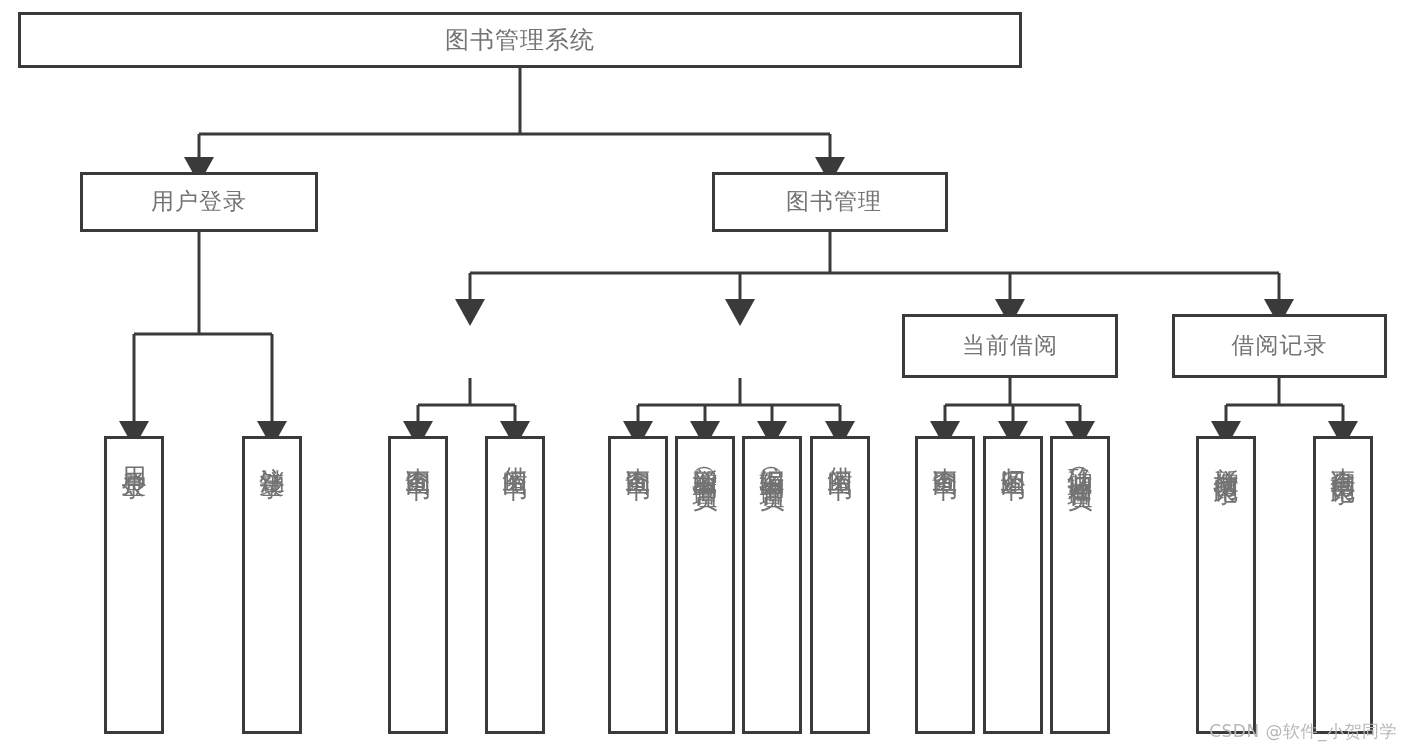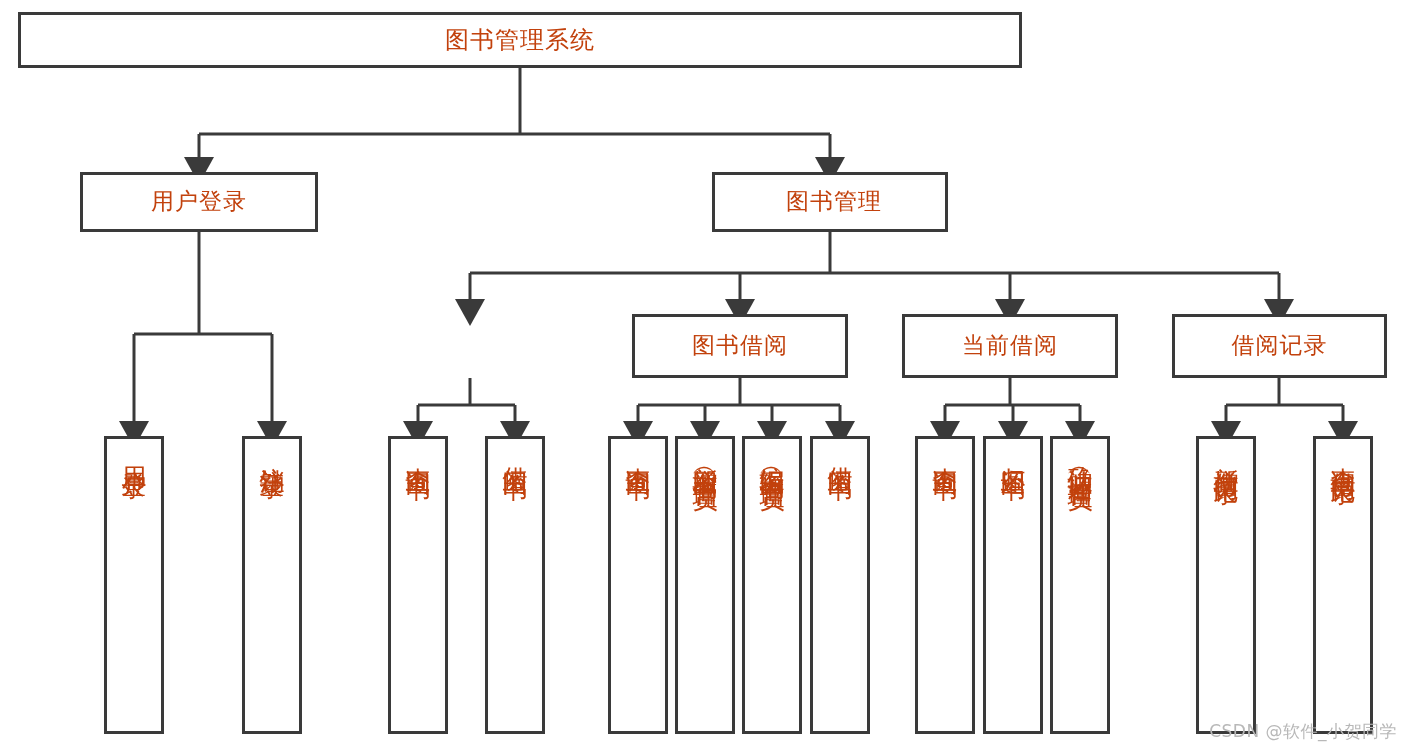--- a/index.html
+++ b/index.html
@@ -26,21 +26,21 @@
     pointer-events: none;
   }
   .node {
     position: absolute;
     box-sizing: border-box;
     background: #ffffff;
     border: 3px solid #3a3a3a;
     display: flex;
     align-items: center;
     justify-content: center;
-    color: #c2410c;
+    color: #737373;
     line-height: 1.18;
   }
   .node .lbl {
     display: block;
     text-align: center;
     white-space: pre-line;
   }
   .node.horiz .lbl {
     font-size: 23px;
     letter-spacing: 1px;
@@ -133,23 +133,20 @@
 
   <div class="node horiz" style="left:80px; top:172px; width:238px; height:60px;">
     <span class="lbl">用户登录</span>
   </div>
 
   <div class="node horiz" style="left:712px; top:172px; width:236px; height:60px;padding-left:8px;">
     <span class="lbl">图书管理</span>
   </div>
 
 
-  <div class="node horiz" style="left:632px; top:314px; width:216px; height:64px;">
-    <span class="lbl">图书借阅</span>
-  </div>
 
   <div class="node horiz" style="left:902px; top:314px; width:216px; height:64px;">
     <span class="lbl">当前借阅</span>
   </div>
 
   <div class="node horiz" style="left:1172px; top:314px; width:215px; height:64px;">
     <span class="lbl">借阅记录</span>
   </div>
 
   <div class="node vert" style="left:104px; top:436px; width:60px; height:298px;">

